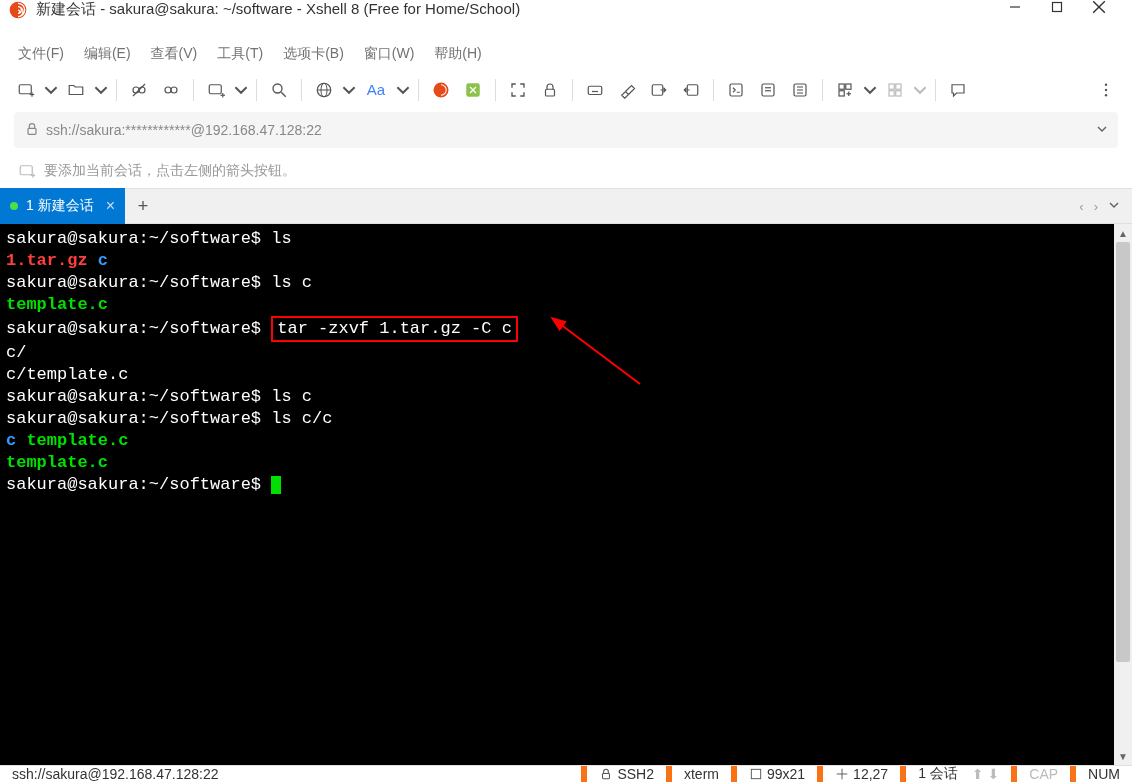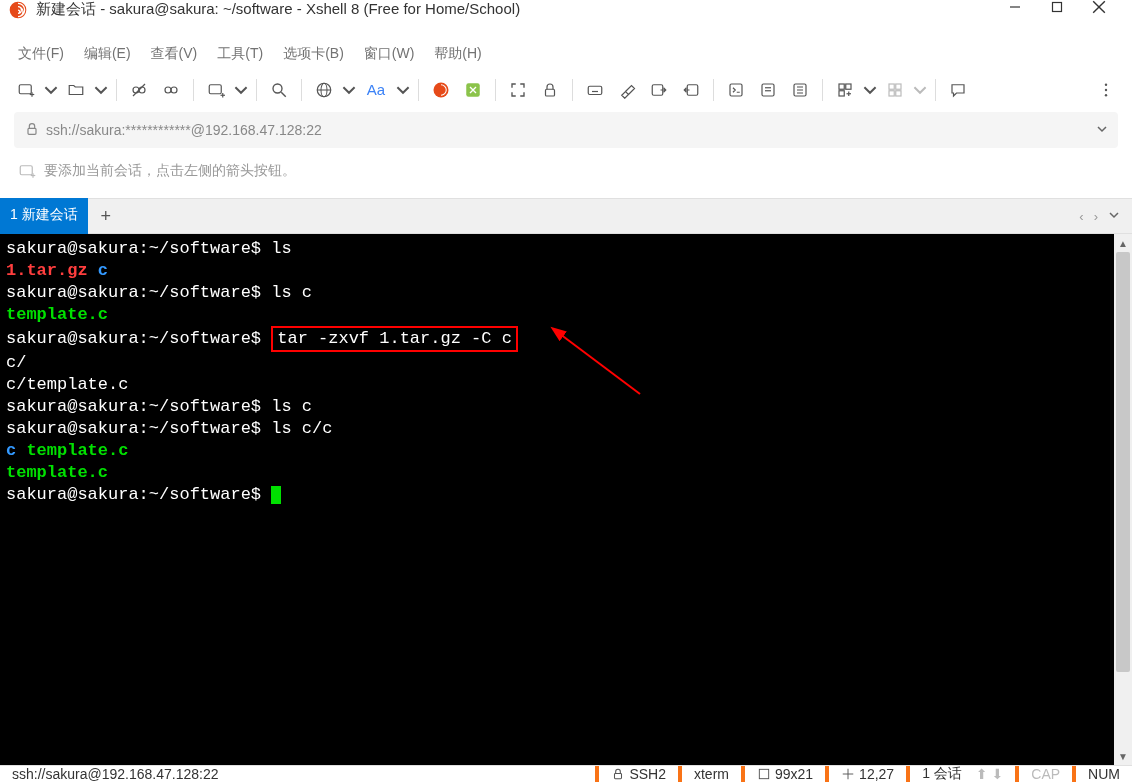--- a/index.html
+++ b/index.html
@@ -23,26 +23,26 @@
 .tb-sep { width: 1px; height: 22px; background: #ddd; margin: 0 4px; }
 .tb-btn svg { width: 18px; height: 18px; }
 
 
 .addressbar { height: 36px; margin: 0 14px 8px 14px; display: flex; align-items: center; background: #f5f5f5; border-radius: 4px; padding: 0 10px; }
 .addressbar .lock-icon { color: #888; margin-right: 6px; }
 .addressbar .addr-text { flex: 1; color: #888; font-size: 14px; }
 .addressbar .drop-icon { color: #666; }
 
 
-.hintbar { height: 30px; margin: 0 14px 12px 14px; display: flex; align-items: center; padding: 0 4px; color: #999; font-size: 14px; }
+.hintbar { height: 30px; margin: 0 14px 2px 14px; display: flex; align-items: center; padding: 0 4px; color: #999; font-size: 14px; }
 .hintbar svg { margin-right: 8px; }
 
 
 .tabbar { height: 36px; display: flex; align-items: center; background: #f0f0f0; border-top: 1px solid #e0e0e0; border-bottom: 1px solid #e0e0e0; }
-.tab { height: 36px; display: flex; align-items: center; padding: 0 10px; background: #0078d4; color: #fff; gap: 8px; font-size: 14px; flex-direction: column; }
+.tab { height: 36px; display: flex; align-items: center; padding: 0 10px; background: #0078d4; color: #fff; gap: 8px; font-size: 14px; }
 .tab .dot { width: 8px; height: 8px; border-radius: 50%; background: #4ae04a; }
 .tab .close-x { color: #cde; font-size: 16px; cursor: pointer; margin-left: 4px; }
 .tabbar .add-tab { width: 36px; display: flex; align-items: center; justify-content: center; color: #555; font-size: 18px; cursor: pointer; }
 .tabbar .tab-nav { margin-left: auto; display: flex; align-items: center; gap: 10px; padding-right: 12px; color: #999; }
 .tabbar .tab-nav span { cursor: pointer; }
 
 
 .terminal-wrap { flex: 1; position: relative; background: #000; display: flex; }
 .terminal { flex: 1; font-family: "Consolas", "Courier New", monospace; font-size: 17px; line-height: 22px; color: #fff; padding: 4px 6px; overflow: hidden; }
 .terminal .prompt { color: #fff; }
@@ -54,21 +54,21 @@
 .term-scrollbar { width: 18px; background: #f0f0f0; display: flex; flex-direction: column; }
 .term-scrollbar .arrow { height: 18px; display: flex; align-items: center; justify-content: center; color: #666; font-size: 10px; cursor: pointer; }
 .term-scrollbar .track { flex: 1; position: relative; }
 .term-scrollbar .thumb { position: absolute; left: 2px; right: 2px; top: 0; height: 420px; background: #c8c8c8; border-radius: 2px; }
 
 
 .arrow-anno { position: absolute; left: 540px; top: 90px; pointer-events: none; }
 
 
 .statusbar { height: 17px; display: flex; align-items: center; background: #fff; border-top: 1px solid #e0e0e0; font-size: 14px; color: #333; }
-.statusbar .cell { padding: 0 12px; height: 100%; display: flex; align-items: center; border-left: 4px solid #f97316; gap: 4px; }
+.statusbar .cell { padding: 0 12px; height: 100%; display: flex; align-items: center; border-left: 6px solid #f97316; gap: 4px; }
 .statusbar .cell:first-child { border-left: none; flex: 0 0 auto; }
 .statusbar .spacer { flex: 1; }
 .statusbar .dim { color: #bbb; }
 </style>
 </head>
 <body>
 
 <div class="titlebar">
   <span class="app-icon">
     <svg viewBox="0 0 24 24">

